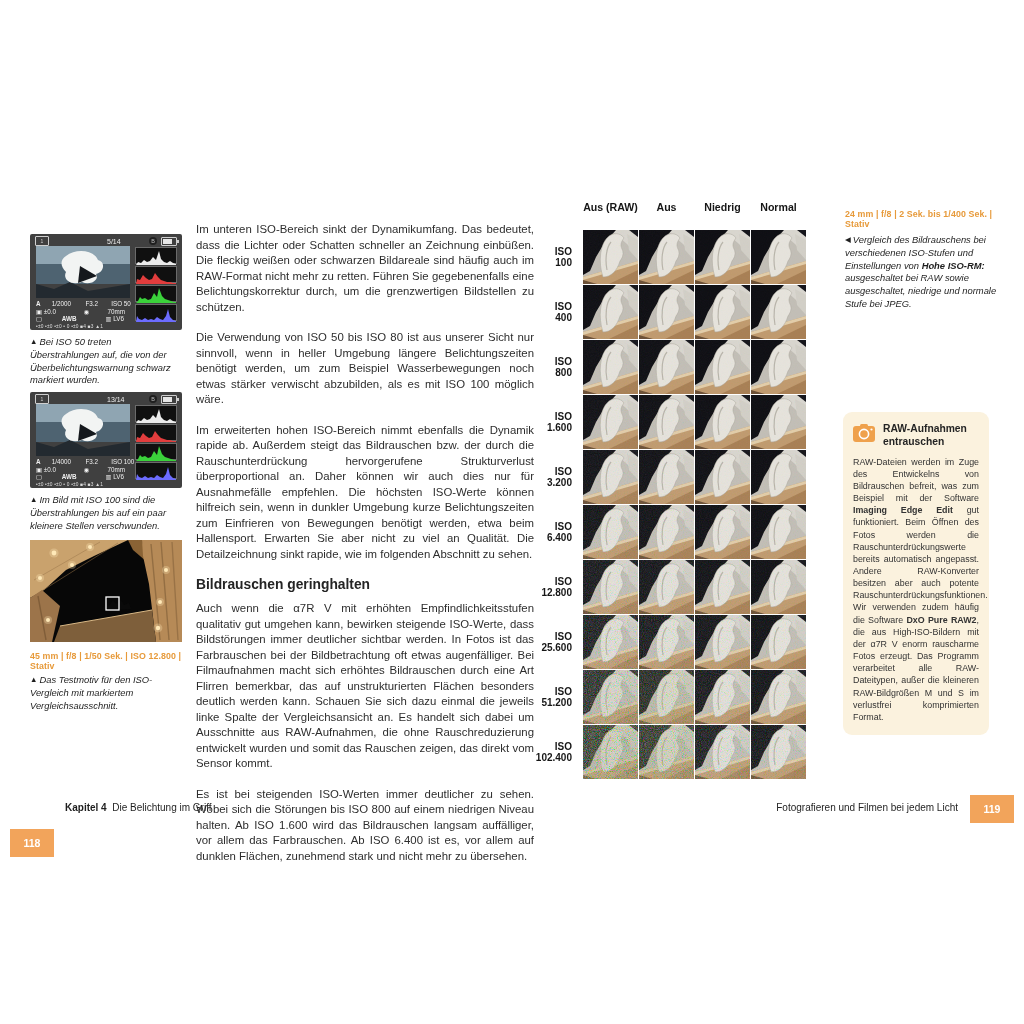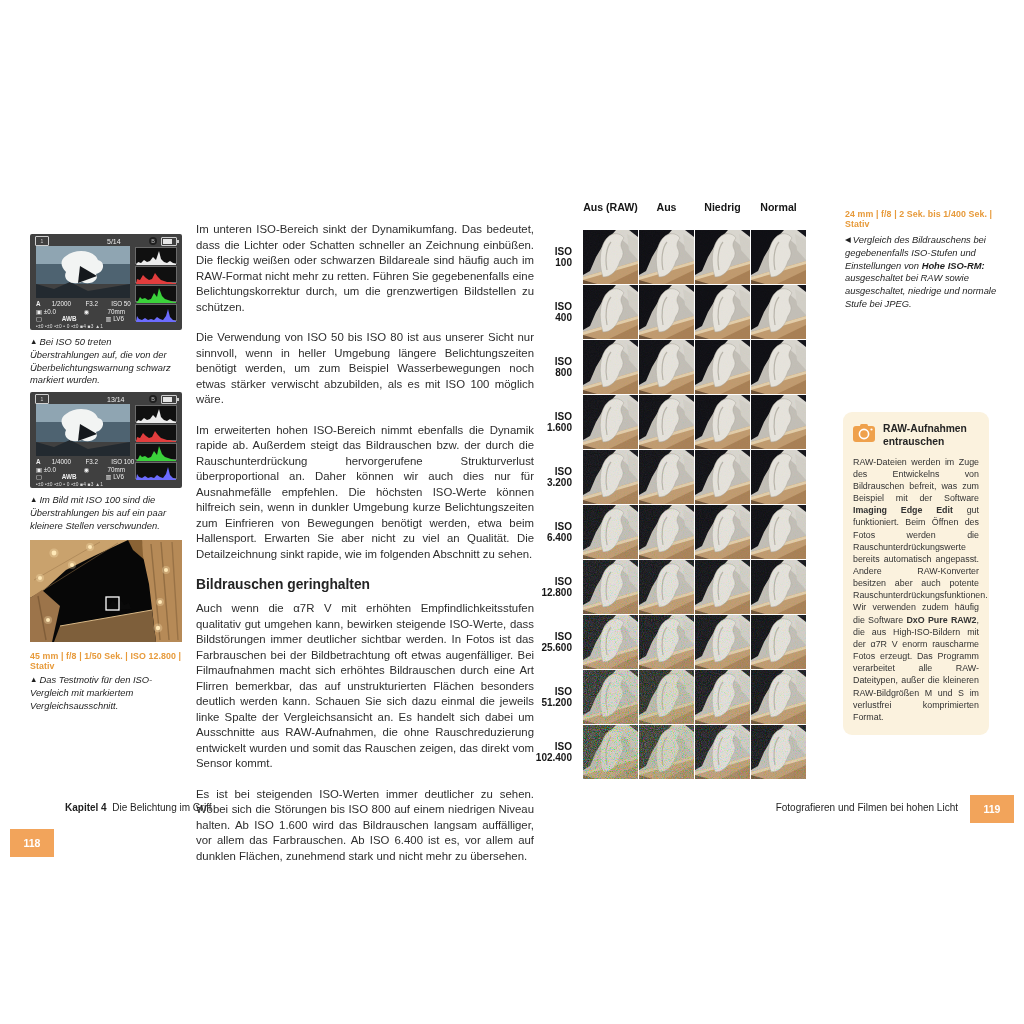--- a/index.html
+++ b/index.html
@@ -1113,34 +1113,34 @@
    <path d="M20,47 C15,32 17,14 25,7 C30,2 38,3 41,8 C38,12 37,15 39,19 C41,23 40,27 37,31 C34,41 28,47 20,47 Z" fill="#e6e3dc" stroke="#aaa69c" stroke-width="0.5"></path>
    <path d="M24,40 C22,30 23,18 28,12" stroke="#b8b4aa" stroke-width="1.2" fill="none"></path>
    <polygon points="44,4 55,10 55,30 46,20" fill="#d2cfc7"></polygon>
 
    <rect width="55" height="54" filter="url(#nf9_3)" opacity="0.2736"></rect>
         </svg></div>
     </div>
 
   <div class="abs" id="side-cap">
     <div class="meta">24 mm | f/8 | 2 Sek. bis 1/400 Sek. | Stativ</div>
-    <div class="caption" id="side-cap-text"><span class="tri">◀ </span><span>Vergleich des Bildrauschens bei gegebenenfalls ISO-Stufen und Einstellungen von </span><b>Hohe ISO-RM:</b><span> ausgeschaltet bei RAW sowie ausgeschaltet, niedrige und normale Stufe bei JPEG.</span></div>
+    <div class="caption" id="side-cap-text"><span class="tri">◀ </span><span>Vergleich des Bildrauschens bei verschiedenen ISO-Stufen und Einstellungen von </span><b>Hohe ISO-RM:</b><span> ausgeschaltet bei RAW sowie ausgeschaltet, niedrige und normale Stufe bei JPEG.</span></div>
   </div>
 
   <div class="abs" id="infobox">
     <div class="ib-head">
       <svg width="22" height="18" viewBox="0 0 22 18" style="flex:0 0 auto;margin-top:2px;">
         <rect x="0" y="2" width="22" height="16" rx="3" fill="#efa14c"></rect>
         <rect x="7" y="0" width="8" height="4" rx="1.5" fill="#efa14c"></rect>
         <circle cx="11" cy="10" r="4.6" fill="none" stroke="#ffffff" stroke-width="1.6"></circle>
         <circle cx="18.5" cy="5.5" r="1.1" fill="#ffffff"></circle>
       </svg>
       <div class="ib-title">RAW-Aufnahmen entrauschen</div>
     </div>
     <div class="ib-body" id="ib-body"><span>RAW-Dateien werden im Zuge des Entwickelns von Bildrauschen befreit, was zum Beispiel mit der Software </span><b>Imaging Edge Edit</b><span> gut funktioniert. Beim Öffnen des Fotos werden die Rauschunterdrückungswerte bereits automatisch angepasst. Andere RAW-Konverter besitzen aber auch potente Rauschunterdrückungsfunktionen. Wir verwenden zudem häufig die Software </span><b>DxO Pure RAW2</b><span>, die aus High-ISO-Bildern mit der α7R V enorm rauscharme Fotos erzeugt. Das Programm verarbeitet alle RAW-Dateitypen, außer die kleineren RAW-Bildgrößen M und S im verlustfrei komprimierten Format.</span></div>
   </div>
 
   <div class="abs pagenum" id="pn-left">118</div>
   <div class="abs foot-text" id="foot-left"><b>Kapitel 4</b>&nbsp;&nbsp;<span>Die Belichtung im Griff</span></div>
-  <div class="abs foot-text" id="foot-right">Fotografieren und Filmen bei hohen Licht</div>
+  <div class="abs foot-text" id="foot-right">Fotografieren und Filmen bei jedem Licht</div>
   <div class="abs pagenum" id="pn-right">119</div>
 
 </div>
 
 </body></html>

